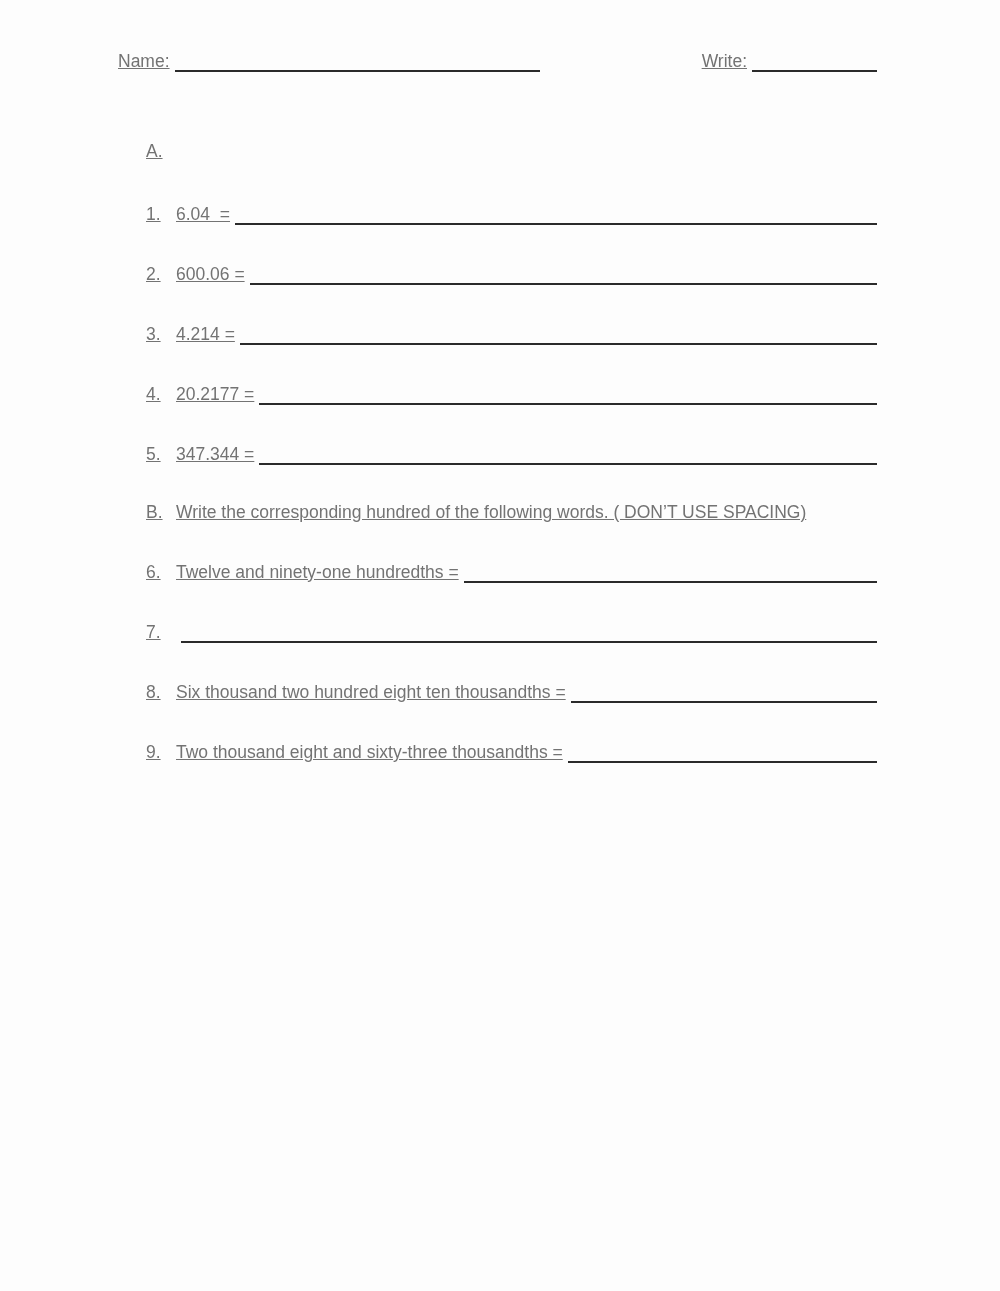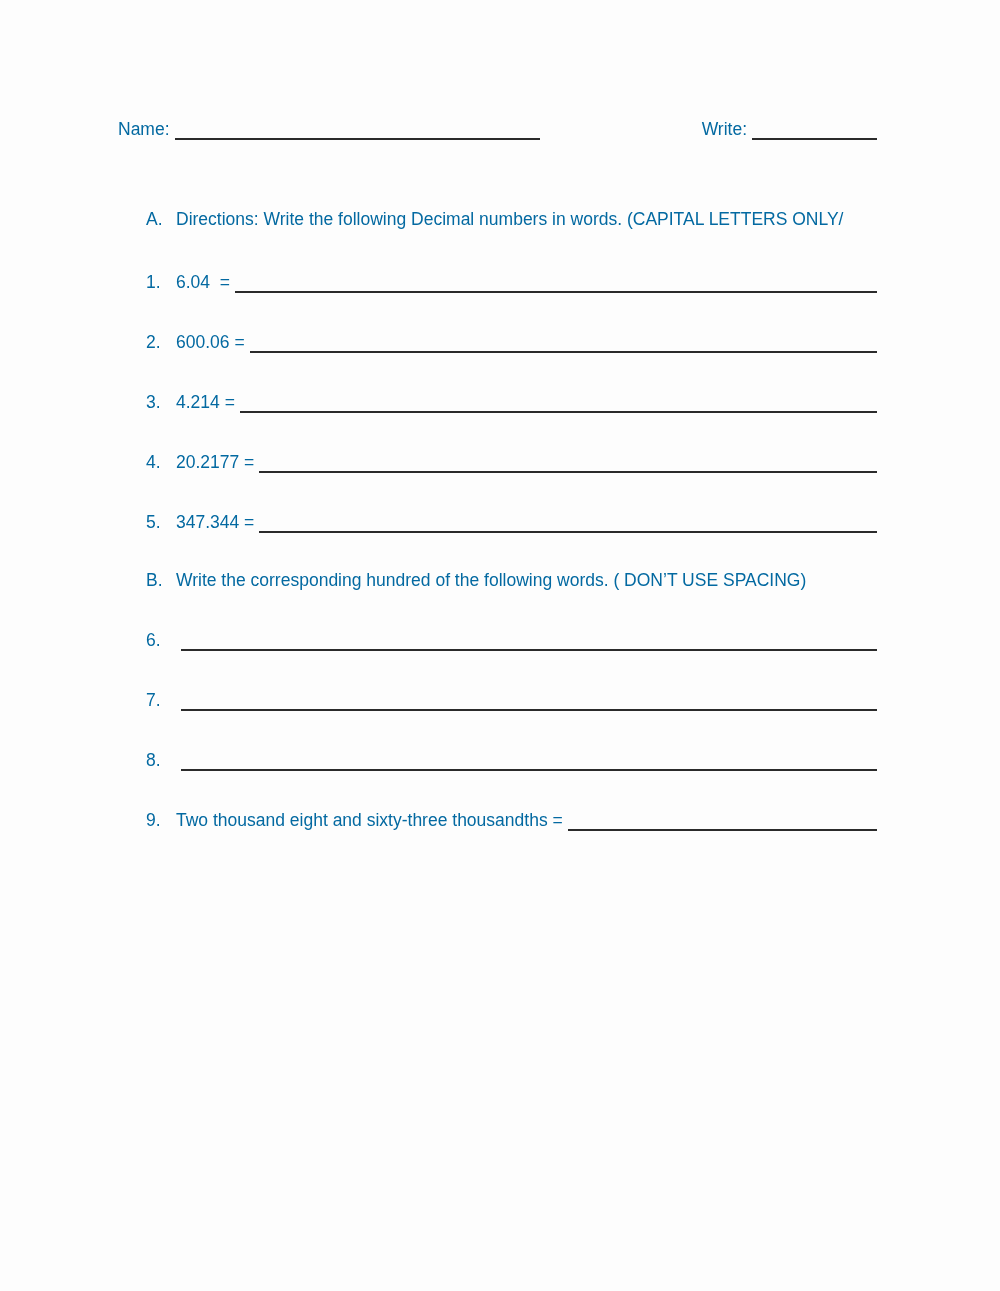--- a/index.html
+++ b/index.html
@@ -7,23 +7,24 @@
     padding: 0;
     background: #ffffff;
   }
   .page {
     position: relative;
     width: 1000px;
     height: 1291px;
     box-sizing: border-box;
     background: #fdfdfd;
     font-family: "Liberation Sans", "DejaVu Sans", sans-serif;
-    color: #0369a1;
-    padding: 118px 123px 0 118px;
+    color: #737373;
+    padding: 50px 123px 0 118px;
     overflow: hidden;
+    text-decoration: underline;
   }
   .header-row {
     display: flex;
     justify-content: space-between;
     align-items: stretch;
     font-size: 17.5px;
     line-height: 22px;
     height: 22px;
   }
   .field {
@@ -81,21 +82,20 @@
     </div>
     <div class="field">
       <span class="lbl">Write:</span>
       <span class="blank date-blank"></span>
     </div>
   </div>
 
   <div class="section section-a">
     <span class="num">A.</span>
     <div class="stext">
-      <div>Directions: Write the following Decimal numbers in words. (CAPITAL LETTERS ONLY/</div>
     </div>
   </div>
 
   <div class="items items-a">
     <div class="item">
       <span class="num">1.</span>
       <span class="label">6.04  =</span>
       <span class="blank"></span>
     </div>
     <div class="item">
@@ -121,28 +121,30 @@
   </div>
 
   <div class="section section-b">
     <span class="num">B.</span>
     <div class="stext">Write the corresponding hundred of the following words. ( DON’T USE SPACING)</div>
   </div>
 
   <div class="items items-b">
     <div class="item">
       <span class="num">6.</span>
+      <span class="label">Twelve and ninety-one hundredths =</span>
       <span class="blank"></span>
     </div>
     <div class="item">
       <span class="num">7.</span>
       <span class="blank"></span>
     </div>
     <div class="item">
       <span class="num">8.</span>
+      <span class="label">Six thousand two hundred eight ten thousandths =</span>
       <span class="blank"></span>
     </div>
     <div class="item">
       <span class="num">9.</span>
       <span class="label">Two thousand eight and sixty-three thousandths =</span>
       <span class="blank"></span>
     </div>
   </div>
 
 </div>

